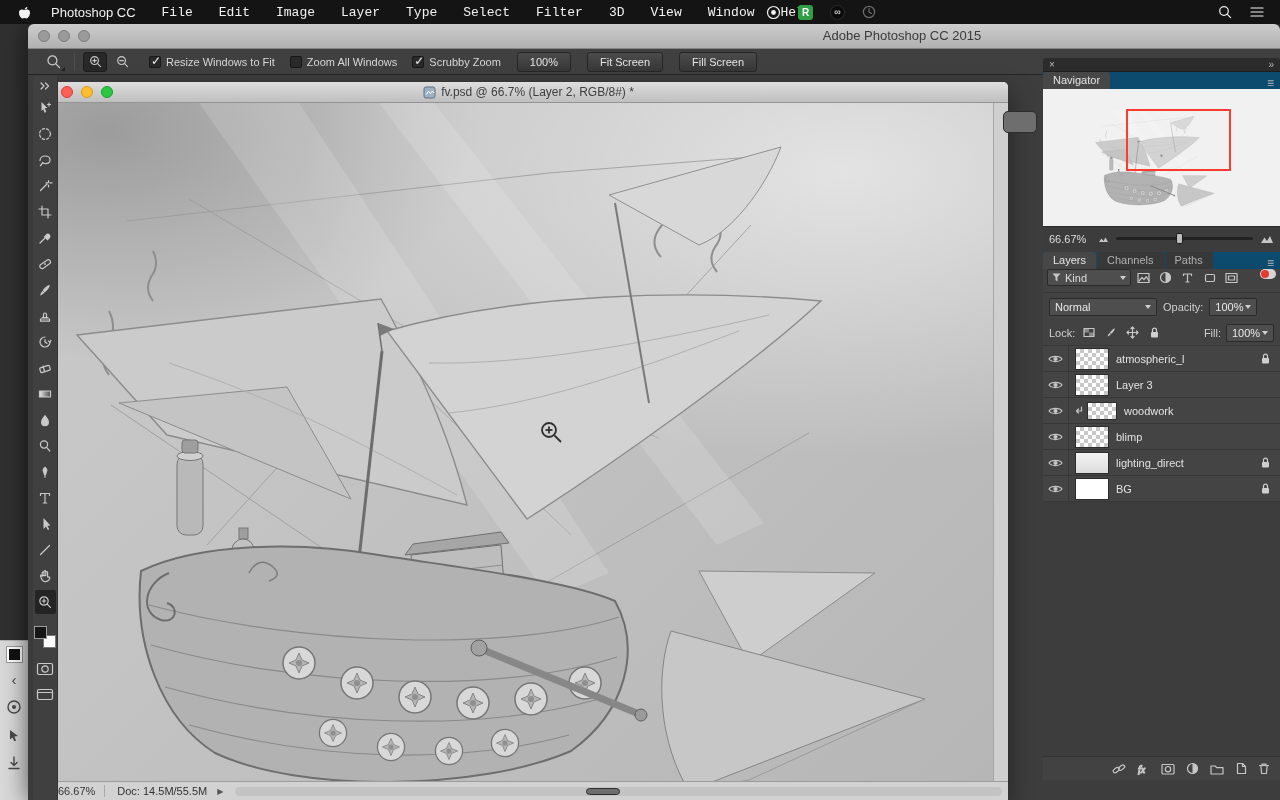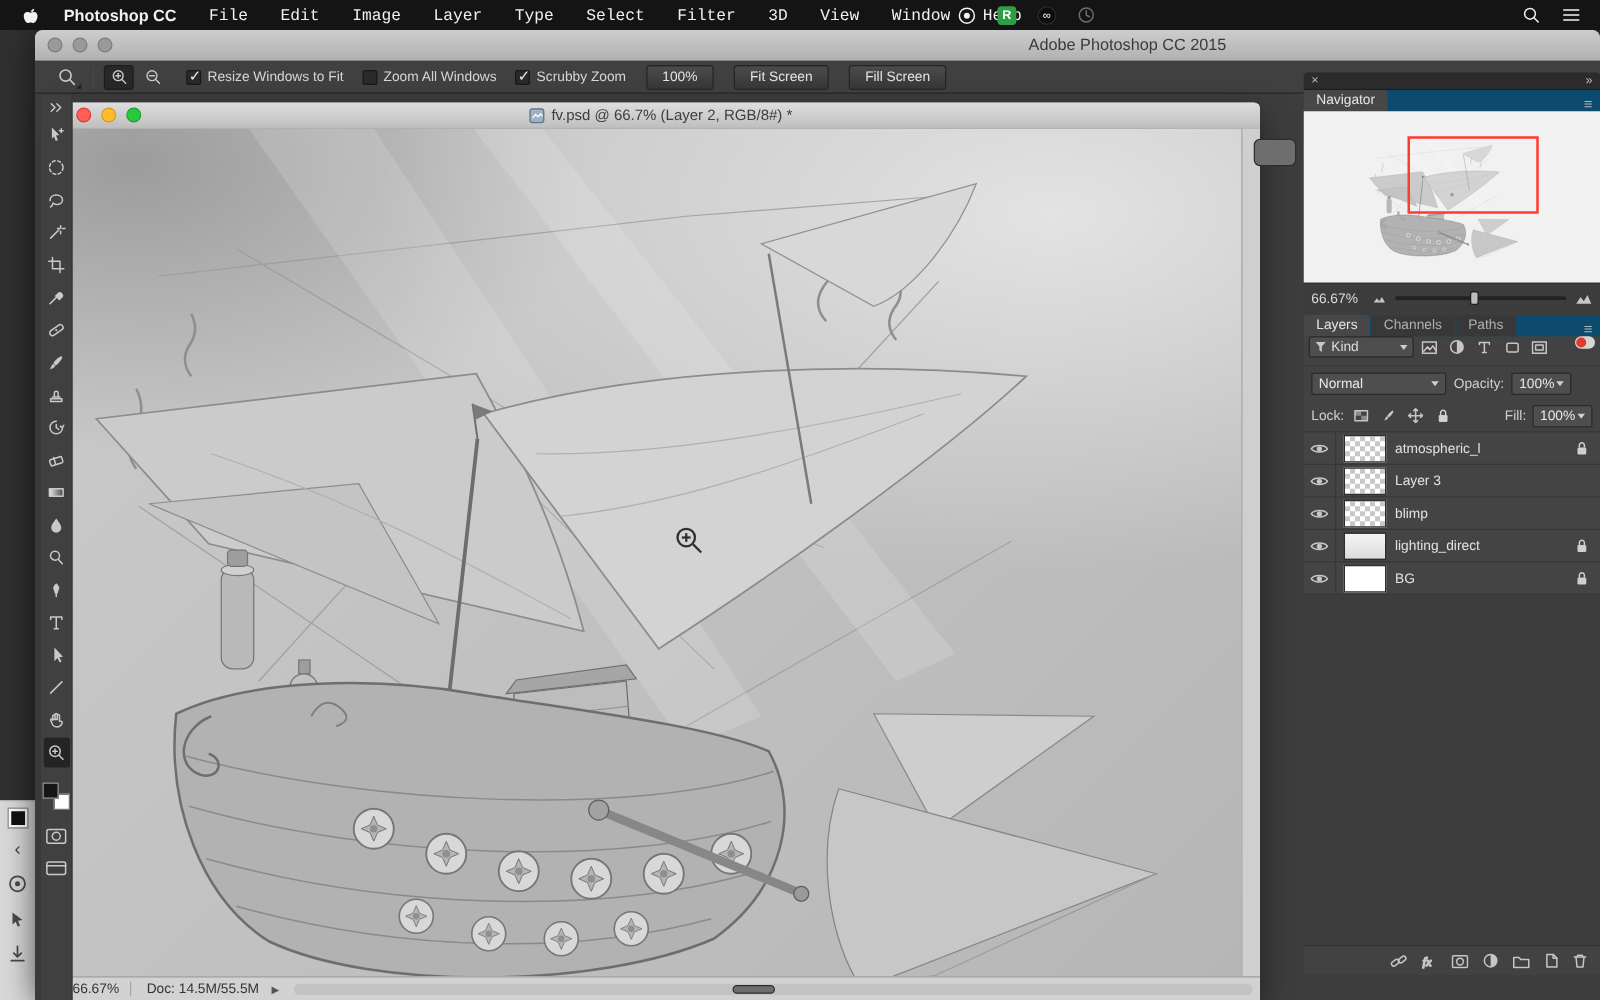--- a/index.html
+++ b/index.html
@@ -3,21 +3,21 @@
 <meta charset="utf-8">
 <style>
   * { margin:0; padding:0; box-sizing:border-box; }
   html,body { width:1280px; height:800px; overflow:hidden; background:#303030;
     font-family:"Liberation Sans", sans-serif; -webkit-font-smoothing:antialiased; }
 
   
   .menubar { position:absolute; left:0; top:0; width:1280px; height:24px; background:#141414;
     color:#f1f1f1; font-size:13px; display:flex; align-items:center; z-index:50; }
   .menubar .apple { margin-left:18px; display:flex; align-items:center; }
-  .menubar .appname { font-weight:bold; margin-left:20px; }
+  .menubar .appname { font-weight:normal; margin-left:20px; }
   .menubar .mitem { margin-left:26px;font-family:Liberation Mono, monospace; }
   .mb-status { position:absolute; left:766px; top:0; height:24px; display:flex; align-items:center; gap:17px; }
   .mb-right  { position:absolute; right:16px; top:0; height:24px; display:flex; align-items:center; gap:18px; }
   .rbadge { width:15px; height:15px; background:#2f9e44; border-radius:3px; color:#fff;
     font-size:10px; font-weight:bold; display:flex; align-items:center; justify-content:center; }
   .ccicon { width:15px; height:15px; background:#0c0c0c; border-radius:50%; color:#fff;
     font-size:9px; display:flex; align-items:center; justify-content:center; border:1px solid #2c2c2c; }
 
   
   .wi *, .pi *, .ti *, .di * { stroke:#f2f2f2; fill:none; stroke-width:1.2; stroke-linecap:round; stroke-linejoin:round; }
@@ -695,20 +695,33 @@
         <div class="lrow">
           <div class="eye-cell">
               <svg class="pi" width="15" height="10" viewBox="0 0 15 10">
                 <path d="M1 5 C3.5 1.6 11.5 1.6 14 5 C11.5 8.4 3.5 8.4 1 5 Z"></path>
                 <circle class="f" cx="7.5" cy="5" r="2.1"></circle>
               </svg>
             </div>
           <div class="thumb t-checker"></div>
           <span class="lname">Layer 3</span>
         </div>
+        <div class="lrow clipped">
+          <div class="eye-cell">
+              <svg class="pi" width="15" height="10" viewBox="0 0 15 10">
+                <path d="M1 5 C3.5 1.6 11.5 1.6 14 5 C11.5 8.4 3.5 8.4 1 5 Z"></path>
+                <circle class="f" cx="7.5" cy="5" r="2.1"></circle>
+              </svg>
+            </div>
+          <svg class="pi" width="10" height="10" viewBox="0 0 10 10" style="margin-left:5px;flex:none">
+              <path d="M7.5 1 V5 H3 M4.5 3 L2.5 5 L4.5 7"></path>
+            </svg>
+          <div class="thumb t-checker"></div>
+          <span class="lname">woodwork</span>
+        </div>
         <div class="lrow">
           <div class="eye-cell">
               <svg class="pi" width="15" height="10" viewBox="0 0 15 10">
                 <path d="M1 5 C3.5 1.6 11.5 1.6 14 5 C11.5 8.4 3.5 8.4 1 5 Z"></path>
                 <circle class="f" cx="7.5" cy="5" r="2.1"></circle>
               </svg>
             </div>
           <div class="thumb t-checker"></div>
           <span class="lname">blimp</span>
         </div>

